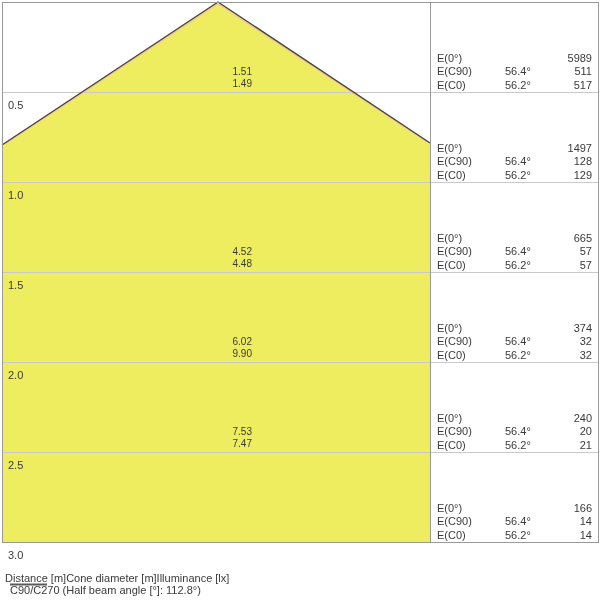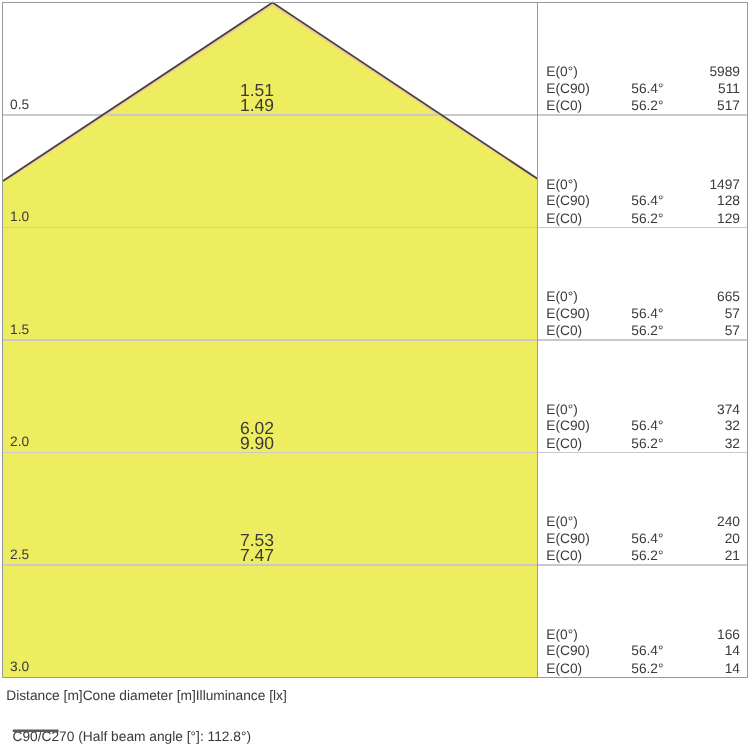--- a/index.html
+++ b/index.html
@@ -1,23 +1,23 @@
 <!DOCTYPE html>
 <html><head>
 <meta charset="utf-8">
 <style>
   html,body{margin:0;padding:0;background:#fff;}
   #stage{
     position:relative;width:600px;height:600px;background:#fff;overflow:hidden;
     font-family:"Liberation Sans", sans-serif;color:#3a3a3a;
   }
   #stage svg{position:absolute;left:0;top:0;}
-  .txt{position:absolute;font-size:11px;line-height:13px;white-space:nowrap;}
+  .txt{position:absolute;font-size:11px;line-height:13px;white-space:nowrap;margin-top:21px;}
   .dist{left:8px;}
-  .diam{left:192px;width:80px;text-align:left;line-height:12px;font-size:14px;position:absolute;}
+  .diam{left:172px;width:80px;text-align:right;line-height:12px;font-size:10px;position:absolute;}
   .block{
     position:absolute;left:430px;width:168px;box-sizing:border-box;
     padding:0 6px 0 7px;font-size:11px;
   }
   .irow{display:flex;height:13.3px;line-height:13.3px;}
   .irow .lab{width:68px;}
   .irow .ang{width:48px;}
   .irow .val{flex:1;text-align:right;}
   #caption{left:5px;top:551px;font-size:11px;}
   .legend-row{
@@ -53,20 +53,24 @@
   <span class="txt dist" style="top:78px">0.5</span>
   <span class="txt dist" style="top:168px">1.0</span>
   <span class="txt dist" style="top:258px">1.5</span>
   <span class="txt dist" style="top:348px">2.0</span>
   <span class="txt dist" style="top:438px">2.5</span>
   <span class="txt dist" style="top:528px">3.0</span>
 
   <div class="diam" style="top:66px">
     <div>1.51</div>
     <div>1.49</div>
+  </div>
+  <div class="diam" style="top:246px">
+    <div>4.52</div>
+    <div>4.48</div>
   </div>
   <div class="diam" style="top:336px">
     <div>6.02</div>
     <div>9.90</div>
   </div>
   <div class="diam" style="top:426px">
     <div>7.53</div>
     <div>7.47</div>
   </div>
 

